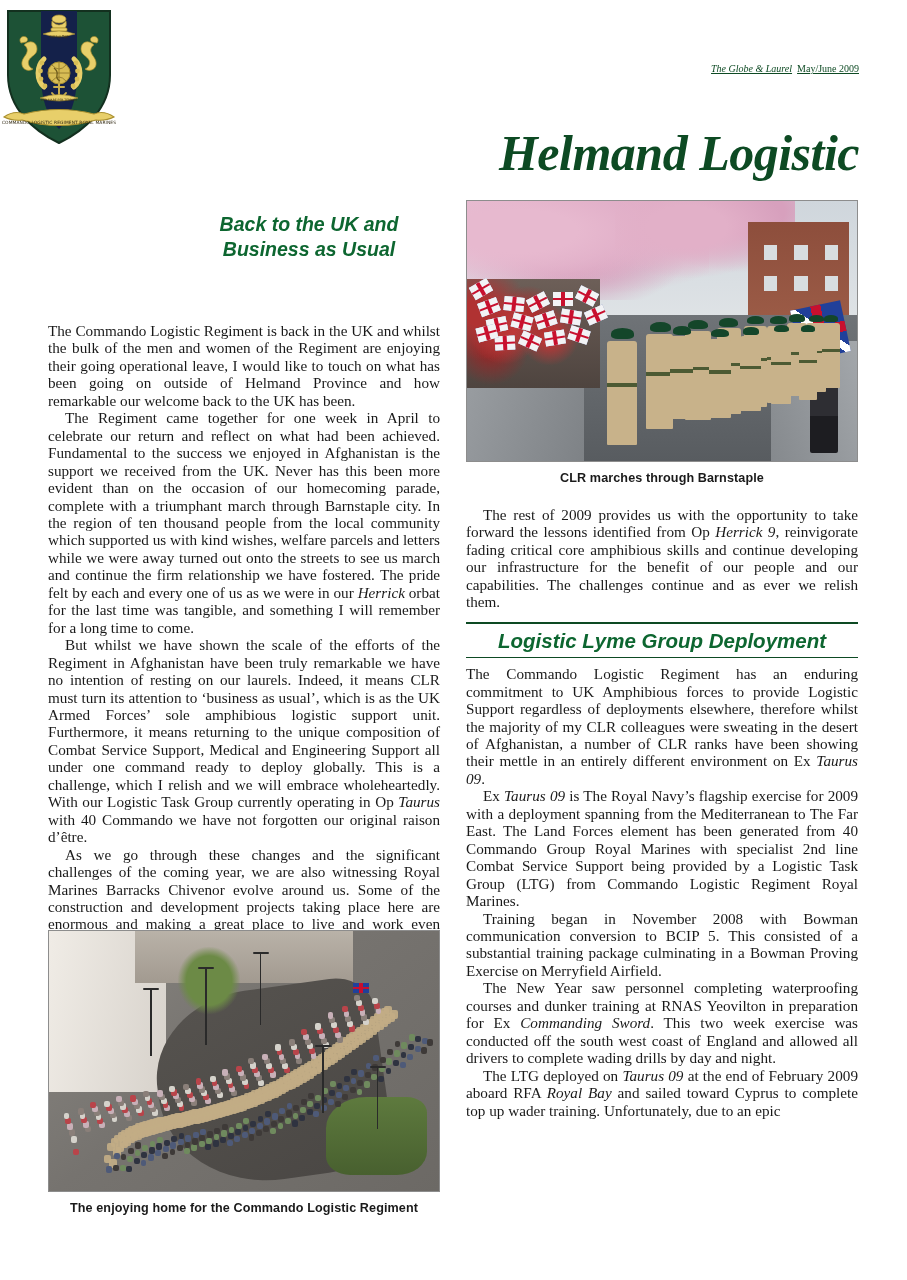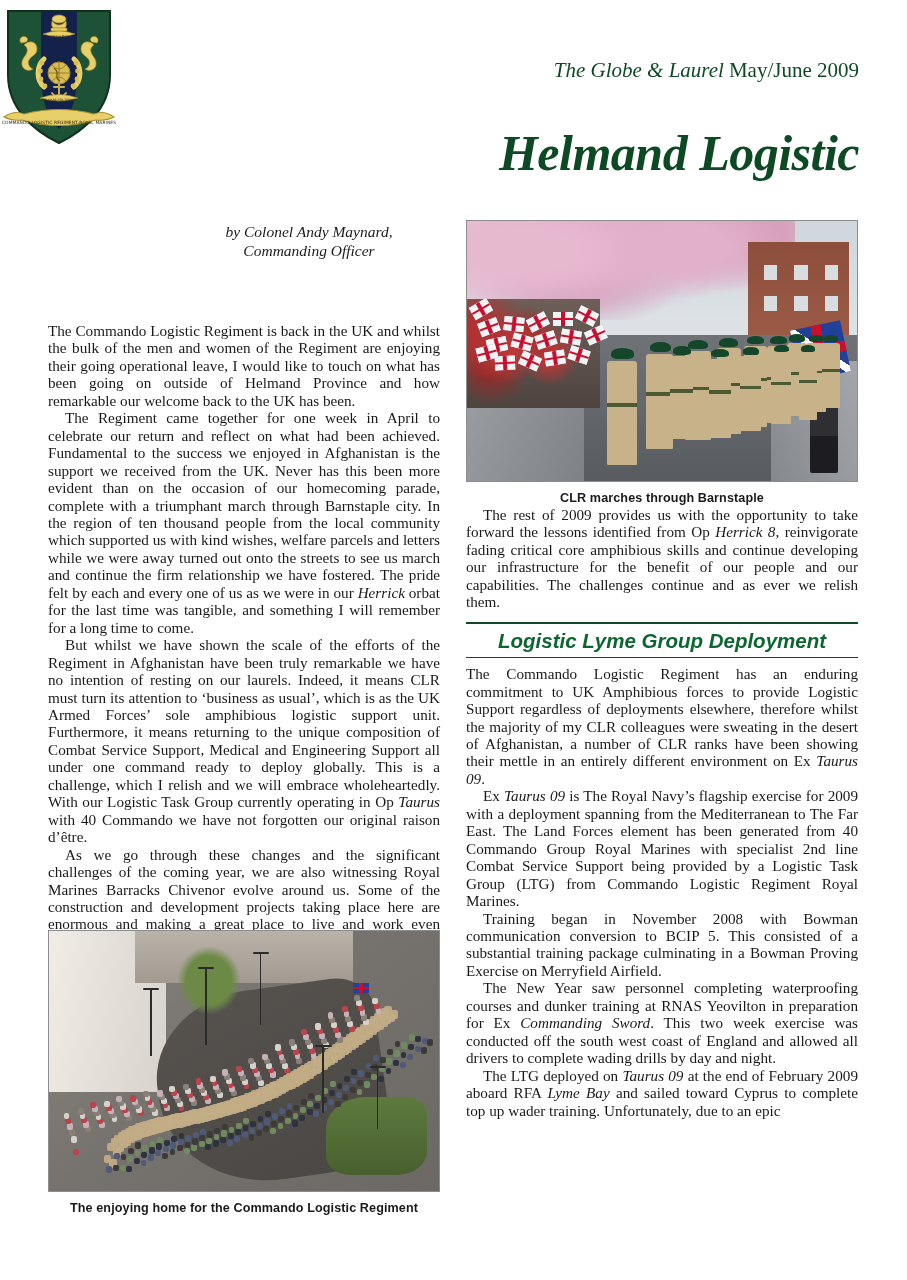--- a/index.html
+++ b/index.html
@@ -28,21 +28,21 @@
     left: 48px; top: 58px;
     width: 811px;
     height: 20px;
     display: flex;
     align-items: baseline;
     justify-content: space-between;
     color: #0d4a23;
     font-size: 15.5px;
   }
   .folio { font-family: "Liberation Serif", serif; letter-spacing: .2px; }
-  .runhead-right { white-space: nowrap; font-size: 21px; }
+  .runhead-right { white-space: nowrap; font-size: 10px; text-decoration: underline; }
   .journal-name { font-style: italic; font-family: "Liberation Serif", serif; }
   .issue-date { font-style: normal; padding-left: 5px; }
 
   
   .masthead {
     position: absolute;
     left: 48px; top: 96px;
     width: 811px;
     height: 110px;
   }
@@ -385,24 +385,24 @@
     </svg>
   </div>
 
   <div class="masthead">
     <h1 class="article-title">
       <span>Helmand Logistic</span>
     </h1>
   </div>
 
   <div class="subhead-block">
-    <div class="byline">
-      <span>by Colonel Andy Maynard,</span>
-      <span class="l2">Commanding Officer</span>
-    </div>
+    <p class="subheading">
+      <span>Back to the UK and</span><br>
+      <span>Business as Usual</span>
+    </p>
   </div>
 
   <div class="col col-left" style="top:322px;">
     <div class="body-text" id="left-body">
         <p class="first">The Commando Logistic Regiment is back in the UK and whilst the bulk of the men and women of the Regiment are enjoying their going operational leave, I would like to touch on what has been going on outside of Helmand Province and how remarkable our welcome back to the UK has been.</p>
         <p>The Regiment came together for one week in April to celebrate our return and reflect on what had been achieved. Fundamental to the success we enjoyed in Afghanistan is the support we received from the UK. Never has this been more evident than on the occasion of our homecoming parade, complete with a triumphant march through Barnstaple city. In the region of ten thousand people from the local community which supported us with kind wishes, welfare parcels and letters while we were away turned out onto the streets to see us march and continue the firm relationship we have fostered. The pride felt by each and every one of us as we were in our <i>Herrick</i> orbat for the last time was tangible, and something I will remember for a long time to come.</p>
         <p>But whilst we have shown the scale of the efforts of the Regiment in Afghanistan have been truly remarkable we have no intention of resting on our laurels. Indeed, it means CLR must turn its attention to ‘business as usual’, which is as the UK Armed Forces’ sole amphibious logistic support unit. Furthermore, it means returning to the unique composition of Combat Service Support, Medical and Engineering Support all under one command ready to deploy globally. This is a challenge, which I relish and we will embrace wholeheartedly. With our Logistic Task Group currently operating in Op <i>Taurus</i> with 40 Commando we have not forgotten our original raison d’être.</p>
         <p>As we go through these changes and the significant challenges of the coming year, we are also witnessing Royal Marines Barracks Chivenor evolve around us. Some of the construction and development projects taking place here are enormous and making a great place to live and work even better.  In fact, since deploying in September last year the</p>
       </div>
   </div>
@@ -844,21 +844,21 @@
             <div class="lamp" style="left: 54%; top: 8%; height: 28%;"></div>
             <div class="lamp" style="left: 70%; top: 44%; height: 26%;"></div>
             <div class="lamp" style="left: 84%; top: 52%; height: 24%;"></div>
             <div class="uj" style="left: 78%; top: 20%;"></div>
           </div>
       </div>
       <figcaption class="caption">The enjoying home for the Commando Logistic Regiment</figcaption>
     </figure>
   </div>
 
-  <div class="col col-right" style="top:220px;">
+  <div class="col col-right" style="top:200px;">
     <figure>
       <div class="photo ph1">
         <div class="sky"></div>
         <div class="blossom-l"></div>
         <div class="blossom-m"></div>
         <div class="bldg">
           <div class="bldg-win" style="left:16%;top:22%"></div>
           <div class="bldg-win" style="left:46%;top:22%"></div>
           <div class="bldg-win" style="left:76%;top:22%"></div>
           <div class="bldg-win" style="left:16%;top:52%"></div>
@@ -931,31 +931,31 @@
             <div class="flag" style="left: 30.4%; top: 41%; transform: rotate(-24deg);"></div>
             <div class="flag" style="left: 2.5%; top: 48%; transform: rotate(-15deg);"></div>
           </div>
       </div>
       <figcaption class="caption">CLR marches through Barnstaple</figcaption>
     </figure>
   </div>
 
   <div class="col col-right" style="top:506px;">
     <div class="body-text" id="right-body-top">
-        <p>The rest of 2009 provides us with the opportunity to take forward the lessons identified from Op <i>Herrick 8</i>, reinvigorate fading critical core amphibious skills and continue developing our infrastructure for the benefit of our people and our capabilities. The challenges continue and as ever we relish them.</p>
+        <p>The rest of 2009 provides us with the opportunity to take forward the lessons identified from Op <i>Herrick 9</i>, reinvigorate fading critical core amphibious skills and continue developing our infrastructure for the benefit of our people and our capabilities. The challenges continue and as ever we relish them.</p>
       </div>
 
     <div class="section-head-wrap">
       <div class="rule"></div>
       <h2 class="section-head">Logistic Lyme Group Deployment</h2>
       <div class="rule thin"></div>
     </div>
 
     <div class="body-text" id="right-body-bottom" style="margin-top:7px">
         <p class="first">The Commando Logistic Regiment has an enduring commitment to UK Amphibious forces to provide Logistic Support regardless of deployments elsewhere, therefore whilst the majority of my CLR colleagues were sweating in the desert of Afghanistan, a number of CLR ranks have been showing their mettle in an entirely different environment on Ex <i>Taurus 09</i>.</p>
         <p>Ex <i>Taurus 09</i> is The Royal Navy’s flagship exercise for 2009 with a deployment spanning from the Mediterranean to The Far East. The Land Forces element has been generated from 40 Commando Group Royal Marines with specialist 2nd line Combat Service Support being provided by a Logistic Task Group (LTG) from Commando Logistic Regiment Royal Marines.</p>
         <p>Training began in November 2008 with Bowman communication conversion to BCIP 5. This consisted of a substantial training package culminating in a Bowman Proving Exercise on Merryfield Airfield.</p>
         <p>The New Year saw personnel completing waterproofing courses and dunker training at RNAS Yeovilton in preparation for Ex <i>Commanding Sword</i>. This two week exercise was conducted off the south west coast of England and allowed all drivers to complete wading drills by day and night.</p>
-        <p>The LTG deployed on <i>Taurus 09</i> at the end of February 2009 aboard RFA <i>Lyme Bay</i> and sailed toward Cyprus to complete top up wader training. Unfortunately, due to an epic</p>
+        <p>The LTG deployed on <i>Taurus 09</i> at the end of February 2009 aboard RFA <i>Royal Bay</i> and sailed toward Cyprus to complete top up wader training. Unfortunately, due to an epic</p>
       </div>
   </div>
 
 </div>
 
 </body></html>

